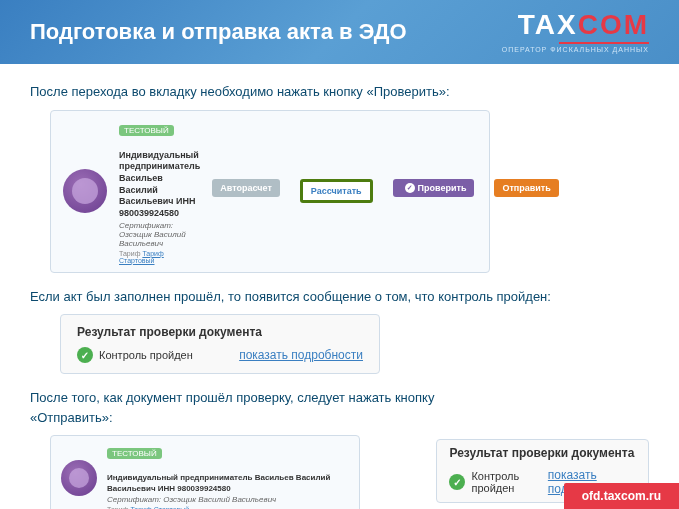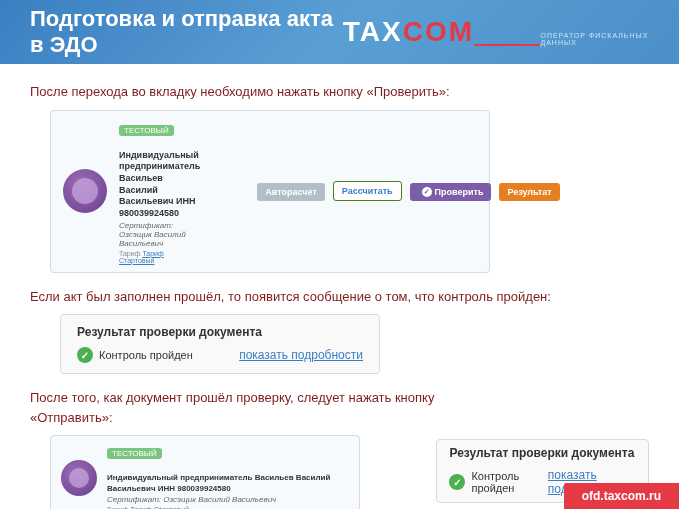--- a/index.html
+++ b/index.html
@@ -23,21 +23,21 @@
     }
     .header-title {
       color: #fff;
       font-size: 22px;
       font-weight: 600;
     }
 
     
     .logo-area {
       display: flex;
-      flex-direction: row;
+      flex-direction: column;
       align-items: flex-end;
     }
     .logo-tax {
       font-size: 28px;
       font-weight: 900;
       color: #fff;
       letter-spacing: 2px;
       line-height: 1;
     }
     .logo-tax .com {
@@ -62,21 +62,21 @@
       padding: 18px 30px 10px 30px;
       background: #fff;
     }
 
     
     .section {
       margin-bottom: 14px;
     }
     .section-text {
       font-size: 13px;
-      color: #7f1d1d;
+      color: #0c4a6e;
       line-height: 1.5;
       margin-bottom: 8px;
     }
 
     
     .ui-card {
       border: 1px solid #d0dce8;
       border-radius: 4px;
       background: #f7fafd;
       padding: 8px 12px;
@@ -135,43 +135,42 @@
       color: #888;
       margin-top: 2px;
     }
     .card-tariff a {
       color: #3a7fc1;
       text-decoration: underline;
     }
 
     .card-buttons {
       display: flex;
-      gap: 8px;
-      align-items: flex-end;
+      gap: 20px;
+      align-items: flex-start;
       flex-shrink: 0;
-      margin-left: 45px;
     }
 
     .btn {
       border: none;
       border-radius: 3px;
       padding: 4px 8px;
       font-size: 9px;
       cursor: pointer;
       font-weight: 600;
       white-space: nowrap;
     }
     .btn-gray {
       background: #b0bec5;
       color: #fff;
     }
     .btn-blue-outline {
       background: #fff;
       color: #3a7fc1;
-      border: 1px solid #4d7c0f;
+      border: 3px solid #4d7c0f;
     }
     .btn-purple-check {
       background: #7b5ea7;
       color: #fff;
       display: flex;
       align-items: center;
       gap: 3px;
       padding-left: 12px;
     }
     .btn-check-icon {
@@ -317,21 +316,21 @@
           Тариф <a>Тариф Стартовый</a>
         </div>
       </div>
       <div class="card-buttons">
         <button class="btn btn-gray">Авторасчет</button>
         <button class="btn btn-blue-outline">Рассчитать</button>
         <button class="btn btn-purple-check">
           <span class="btn-check-icon">✓</span>
           <span>Проверить</span>
         </button>
-        <button class="btn btn-orange">Результат</button>
+        <button class="btn btn-orange">Отправить</button>
       </div>
     </div>
   </div>
 
   <div class="section">
     <p class="section-text">Если акт был заполнен прошёл, то появится сообщение о том, что контроль пройден:</p>
     <div class="result-card">
       <div class="result-title">Результат проверки документа</div>
       <div class="result-row">
         <div class="result-left">

